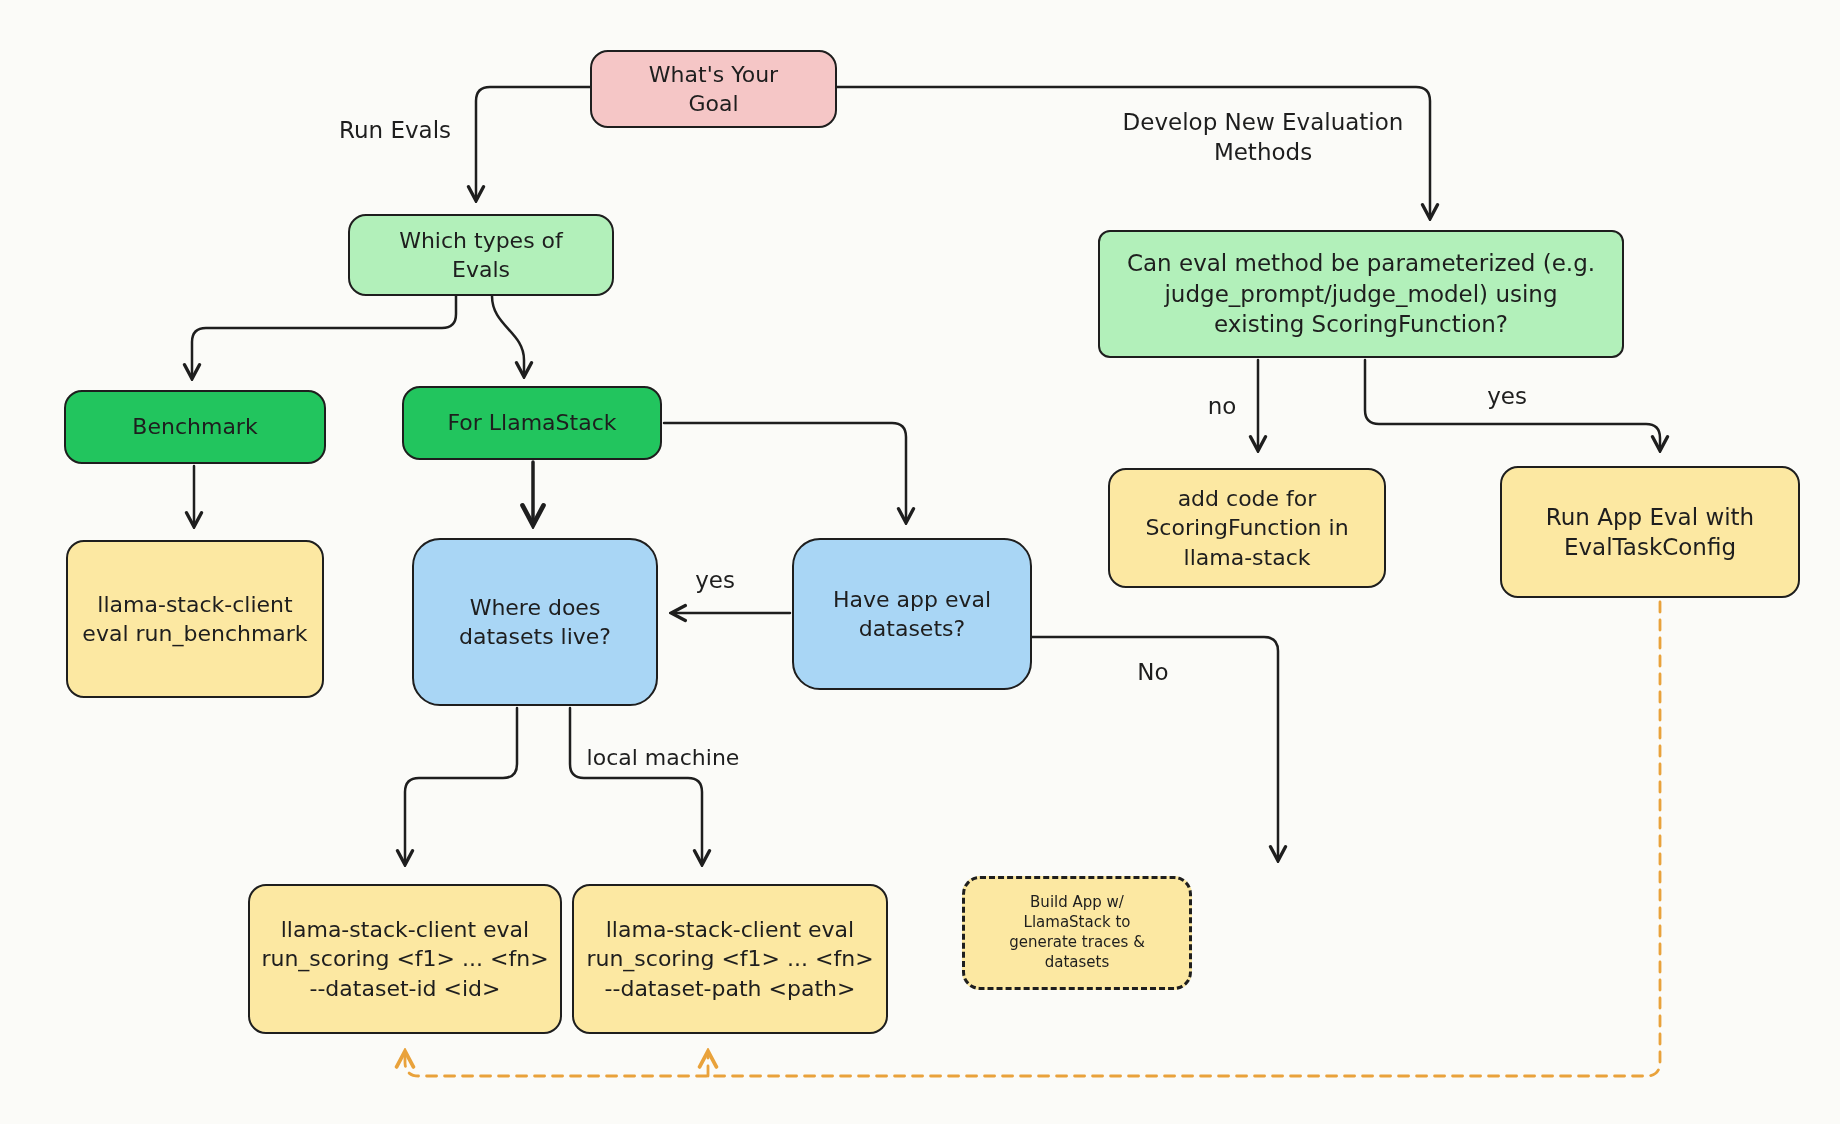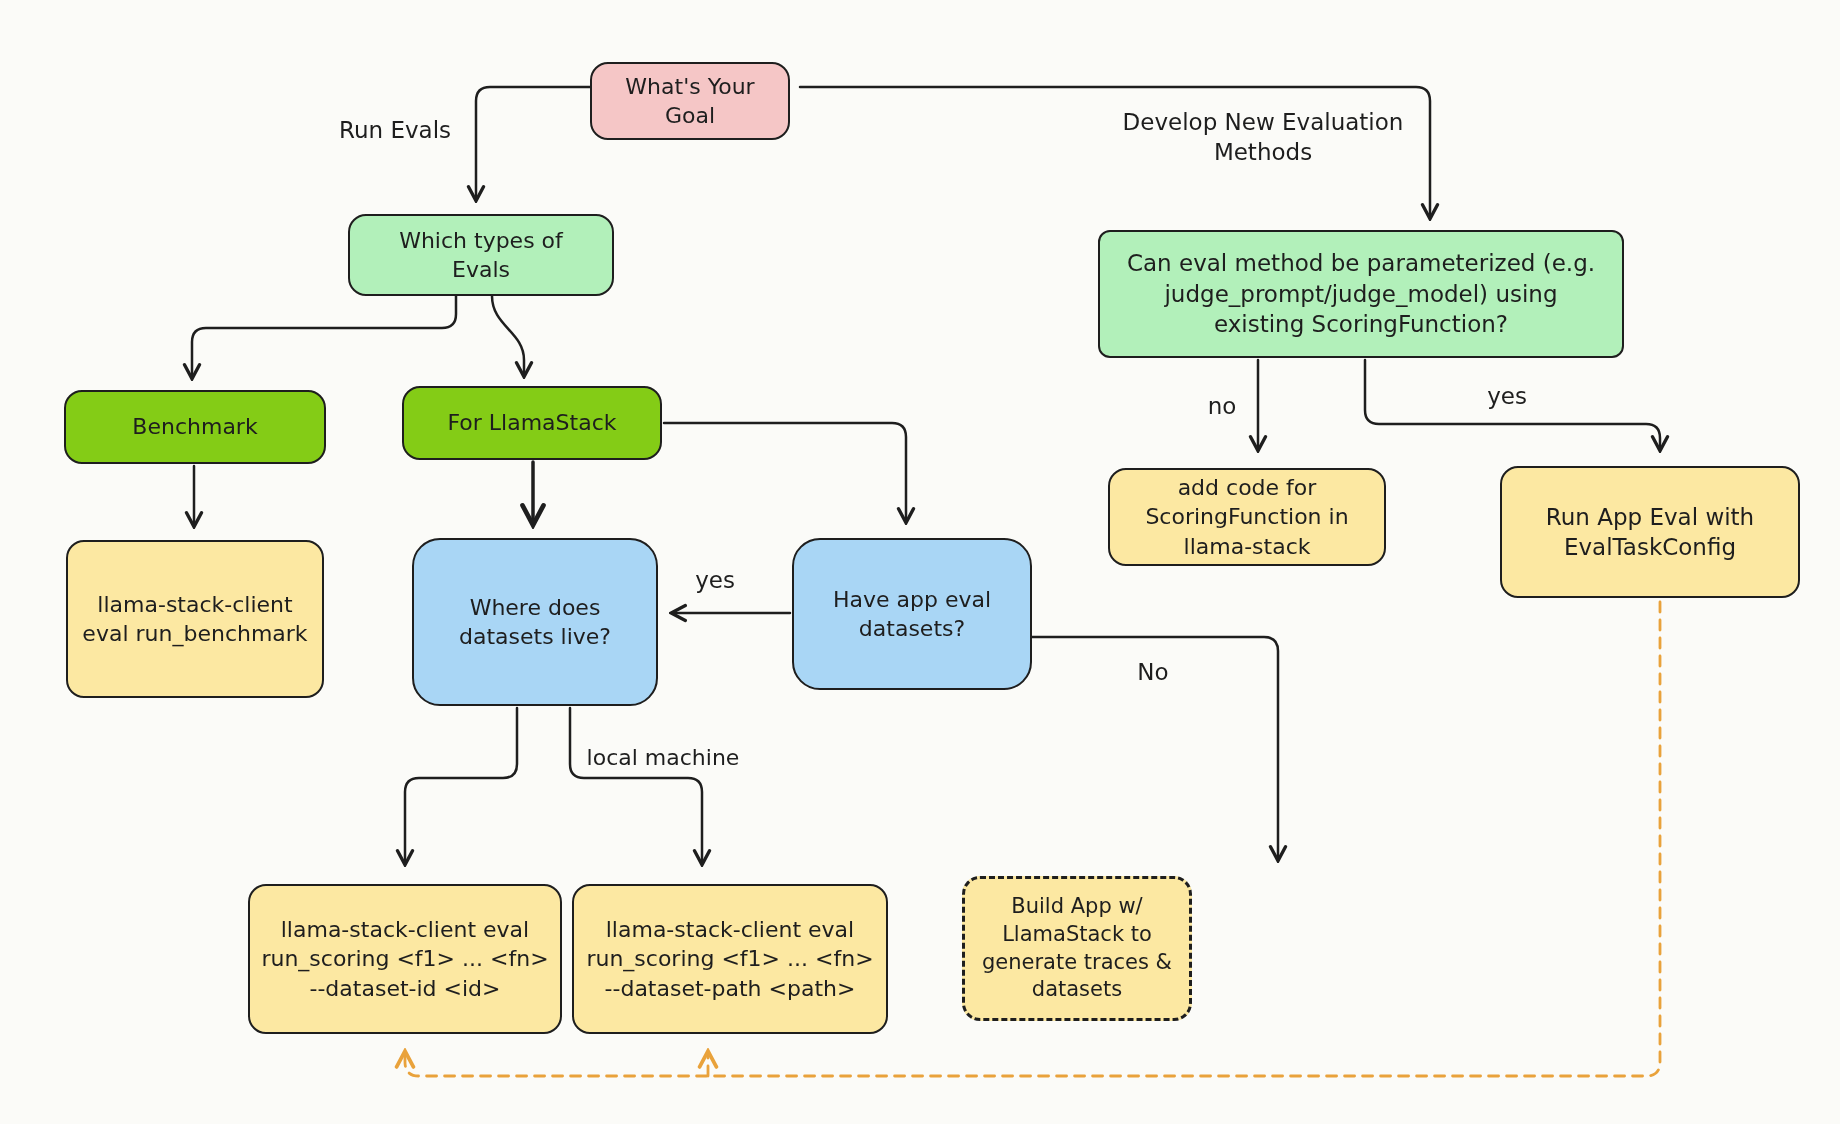--- a/index.html
+++ b/index.html
@@ -29,21 +29,21 @@
     border-radius: 18px;
     font-size: 22px;
     line-height: 1.32;
     box-sizing: border-box;
     padding: 6px 10px;
   }
   .pink   { background: #f5c6c6; }
   .green  { background: #b2f0ba; }
   .yellow { background: #fce8a2; }
   .blue   { background: #a9d6f5; border-radius: 28px; }
-  .white  { background: #84cc16; }
+  .white  { background: #22c55e; }
   .dashed { border-style: dashed; border-width: 3px; }
   .edge-label {
     position: absolute;
     text-align: center;
     white-space: pre-line;
     font-size: 23px;
     line-height: 1.3;
   }
 </style>
 </head>
@@ -76,21 +76,21 @@
       <path d="M 1258 360 V 450" marker-end="url(#ah)"></path>
       <path d="M 1365 360 V 410 Q 1365 424 1379 424 H 1646 Q 1660 424 1660 438 V 450" marker-end="url(#ah)"></path>
     </g>
 
     <g fill="none" stroke="#e9a23b" stroke-width="2.8" stroke-linecap="round" stroke-dasharray="10 8">
       <path d="M 1660 602 V 1062 Q 1660 1076 1646 1076 H 419 Q 405 1076 405 1062 V 1052" marker-end="url(#ah-o)"></path>
       <path d="M 708 1076 V 1052" marker-end="url(#ah-o)"></path>
     </g>
   </svg>
 
-  <div class="node pink" style="left:590px;  top:62px;  width:200px; height:78px;">What's Your
+  <div class="node pink" style="left:590px;  top:50px;  width:247px; height:78px;">What's Your
 Goal</div>
 
   <div class="node green" style="left:348px;  top:214px; width:266px; height:82px;">Which types of
 Evals</div>
 
   <div class="node white" style="left:64px;   top:390px; width:262px; height:74px;">Benchmark</div>
 
   <div class="node white" style="left:402px;  top:386px; width:260px; height:74px;">For LlamaStack</div>
 
   <div class="node yellow" style="left:66px;   top:540px; width:258px; height:158px;">llama-stack-client
@@ -99,36 +99,36 @@
   <div class="node blue" style="left:412px;  top:538px; width:246px; height:168px;">Where does
 datasets live?</div>
 
   <div class="node blue" style="left:792px;  top:538px; width:240px; height:152px;">Have app eval
 datasets?</div>
 
   <div class="node green" style="left:1098px; top:230px; width:526px; height:128px; font-size:23px;border-radius:12px;">Can eval method be parameterized (e.g.
 judge_prompt/judge_model) using
 existing ScoringFunction?</div>
 
-  <div class="node yellow" style="left:1108px; top:468px; width:278px; height:98px;">add code for
+  <div class="node yellow" style="left:1108px; top:468px; width:278px; height:120px;">add code for
 ScoringFunction in
 llama-stack</div>
 
   <div class="node yellow" style="left:1500px; top:466px; width:300px; height:132px; font-size:23px;">Run App Eval with
 EvalTaskConfig</div>
 
   <div class="node yellow" style="left:248px;  top:884px; width:314px; height:150px;">llama-stack-client eval
 run_scoring &lt;f1&gt; ... &lt;fn&gt;
 --dataset-id &lt;id&gt;</div>
 
   <div class="node yellow" style="left:572px;  top:884px; width:316px; height:150px;">llama-stack-client eval
 run_scoring &lt;f1&gt; ... &lt;fn&gt;
 --dataset-path &lt;path&gt;</div>
 
-  <div class="node yellow dashed" style="left:962px; top:876px; width:230px; height:145px; font-size:21px;">Build App w/
+  <div class="node yellow dashed" style="left:962px; top:876px; width:230px; height:114px; font-size:15px;">Build App w/
 LlamaStack to
 generate traces &amp;
 datasets</div>
 
   <div class="edge-label" style="left:320px;  top:116px; width:150px;">Run Evals</div>
 
   <div class="edge-label" style="left:1110px; top:108px; width:306px;">Develop New Evaluation
 Methods</div>
 
   <div class="edge-label" style="left:680px;  top:566px; width:70px;">yes</div>

